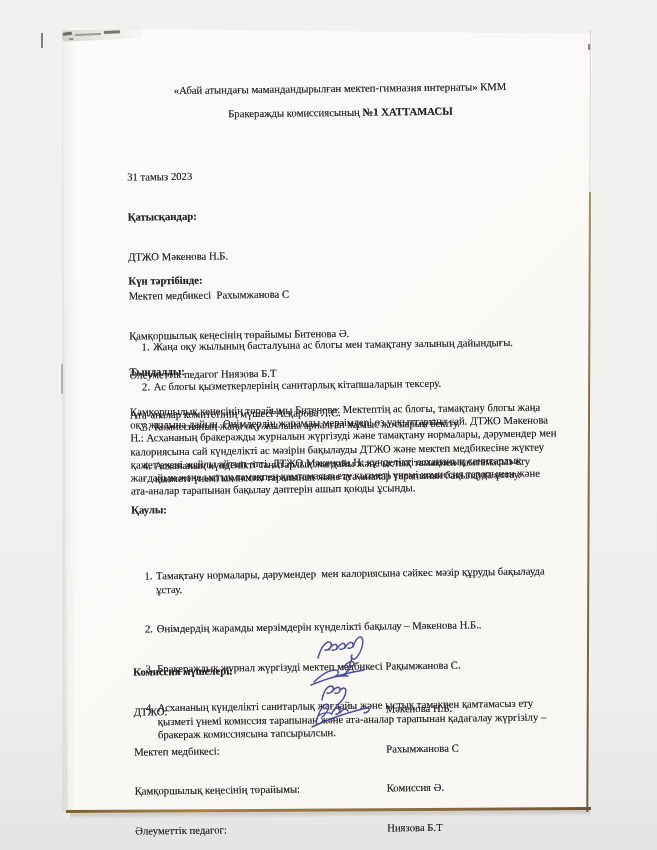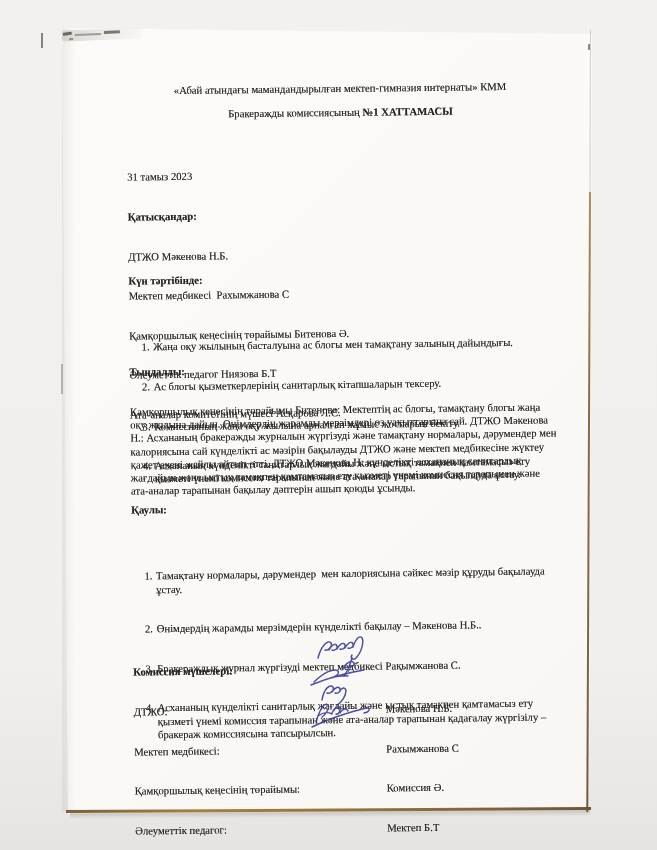--- a/index.html
+++ b/index.html
@@ -120,21 +120,21 @@
       <div class="mrow">
         <span class="mrole">Мектеп медбикесі:</span>
         <span class="mname">Рахымжанова С</span>
       </div>
       <div class="mrow">
         <span class="mrole">Қамқоршылық кеңесінің төрайымы:</span>
         <span class="mname">Комиссия Ә.</span>
       </div>
       <div class="mrow">
         <span class="mrole">Әлеуметтік педагог:</span>
-        <span class="mname">Мектеп Б.Т</span>
+        <span class="mname">Ниязова Б.Т</span>
       </div>
       
     </div>
 
   </div>
 
   <svg class="signatures" viewBox="0 0 100 105" aria-hidden="true">
 
     <path d="M20,28 C23,16 30,9 33,13 C35,16 30,21 27,20 M31,20 C34,14 38,13 39,16 C40,19 36,21 34,20 M39,19 C42,13 46,12 47,15 C48,18 44,20 42,19 M47,18 C50,12 54,11 55,14 C56,17 52,19 50,18 M55,17 C58,8 62,5 64,8 C66,11 64,22 58,28 C55,31 52,28 54,25" stroke="#3b3f9e"></path>
 

